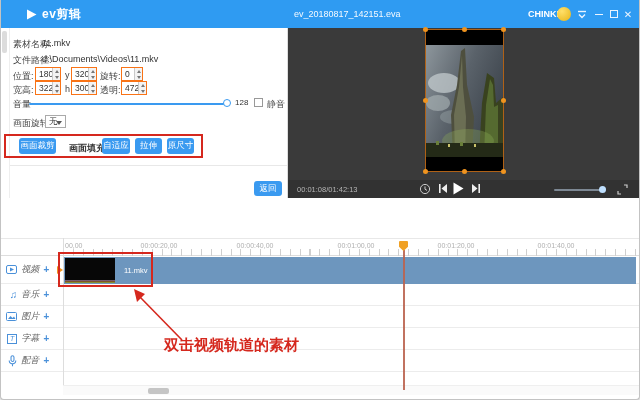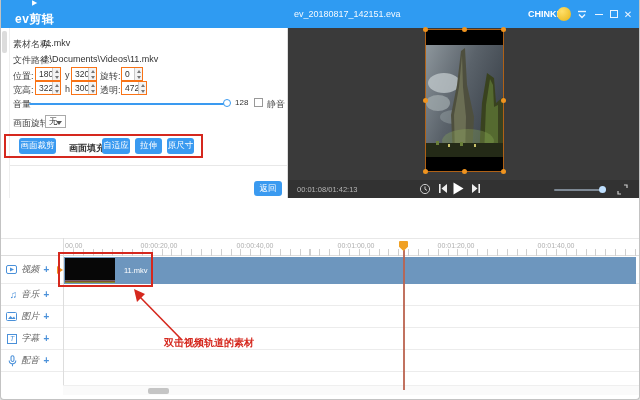--- a/index.html
+++ b/index.html
@@ -5,21 +5,21 @@
   html,body{margin:0;padding:0;background:#fff;}
   *{box-sizing:border-box;}
   body{font-family:"Liberation Sans","DejaVu Sans",sans-serif;}
   #win{position:relative;width:640px;height:400px;overflow:hidden;background:#fff;
        border:1px solid #c3c3c3;border-top:none;border-radius:0 0 4px 4px;
        box-shadow:0 2px 4px rgba(0,0,0,.25);}
   .abs{position:absolute;}
 
   
   #titlebar{left:0;top:0;width:640px;height:28px;background:#2f9bf2;color:#fff;}
-  #logo{left:14px;top:0;height:28px;display:flex;align-items:center;gap:5px;flex-direction:column;}
+  #logo{left:25px;top:0;height:28px;display:flex;align-items:center;gap:5px;}
   #logo .app{font-size:12px;font-weight:bold;letter-spacing:.5px;}
   #menu{left:60px;top:0;height:28px;display:flex;align-items:center;gap:9px;font-size:9px;}
   #menu span{padding:0 3px;cursor:default;opacity:.95;}
   #doc-title{left:293px;top:0;height:28px;display:flex;align-items:center;font-size:9px;opacity:.95;}
   #user{left:527px;top:0;height:28px;display:flex;align-items:center;font-size:9px;font-weight:bold;}
   #avatar{left:556px;top:7px;width:14px;height:14px;border-radius:50%;
           background:radial-gradient(circle at 35% 30%,#ffe06a,#e8b416);}
   .winbtn{top:8px;width:12px;height:12px;display:flex;align-items:center;justify-content:center;color:#eaf4ff;}
   #btn-skin{left:575px;} #btn-min{left:592px;} #btn-max{left:607px;} #btn-close{left:621px;font-size:10px;}
   #btn-min i{display:block;width:8px;height:0;border-top:1.5px solid #eaf4ff;}
@@ -83,21 +83,21 @@
   .tlabel .ticn{color:#4a90d9;display:flex;align-items:center;}
   #clip{left:63px;top:257px;width:572px;height:27px;background:#6d96be;z-index:2;}
   #clip-thumb{left:1px;top:1px;width:50px;height:25px;
       background:linear-gradient(to top,#d4b13c 0,#3a6b2a 1px,#c0392b 2px,#2980b9 3px,#070707 3px,#070707 100%);}
   #clip-name{left:60px;top:0;height:27px;display:flex;align-items:center;color:#fff;font-size:7.5px;}
   #clip-marker{left:56px;top:266px;width:0;height:0;z-index:6;
       border-top:4.5px solid transparent;border-bottom:4.5px solid transparent;border-left:6px solid #f0941f;}
   #playhead-head{left:398px;top:241px;width:9px;height:10px;background:#f0a125;z-index:30;
       clip-path:polygon(0 0,100% 0,100% 58%,50% 100%,0 58%);border-radius:1px;}
   #playhead-line{left:402px;top:250px;width:1.5px;height:140px;background:rgba(186,99,79,.9);z-index:29;}
-  #annot-text{left:163px;top:336px;color:#d5281e;font-size:10px;z-index:41;
+  #annot-text{left:163px;top:336px;color:#d5281e;font-size:15px;z-index:41;
       font-family:"Liberation Serif","DejaVu Serif",serif;font-weight:bold;white-space:nowrap;}
   #annot-arrow{left:125px;top:284px;width:70px;height:60px;z-index:41;}
   #hscroll{left:62px;top:385px;width:578px;height:10px;background:#fafafa;border-top:1px solid #efefef;}
   #hscroll-thumb{left:85px;top:2px;width:21px;height:6px;background:#c5c5c5;border-radius:2px;position:absolute;}
 </style>
 </head>
 <body>
 
 <div id="win">
 

